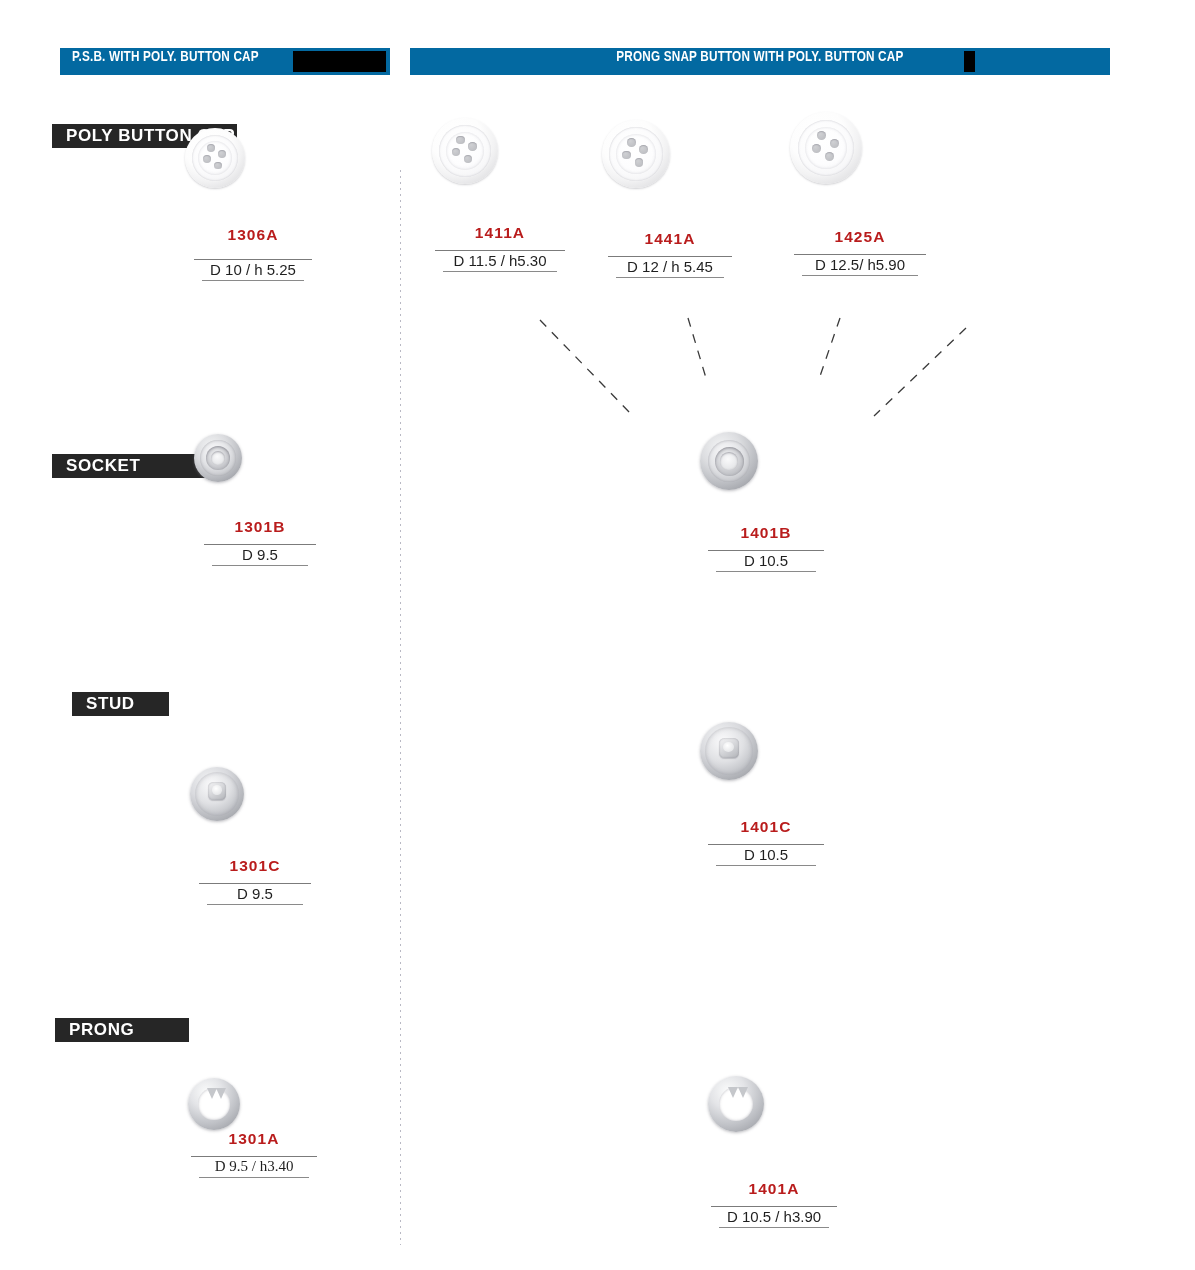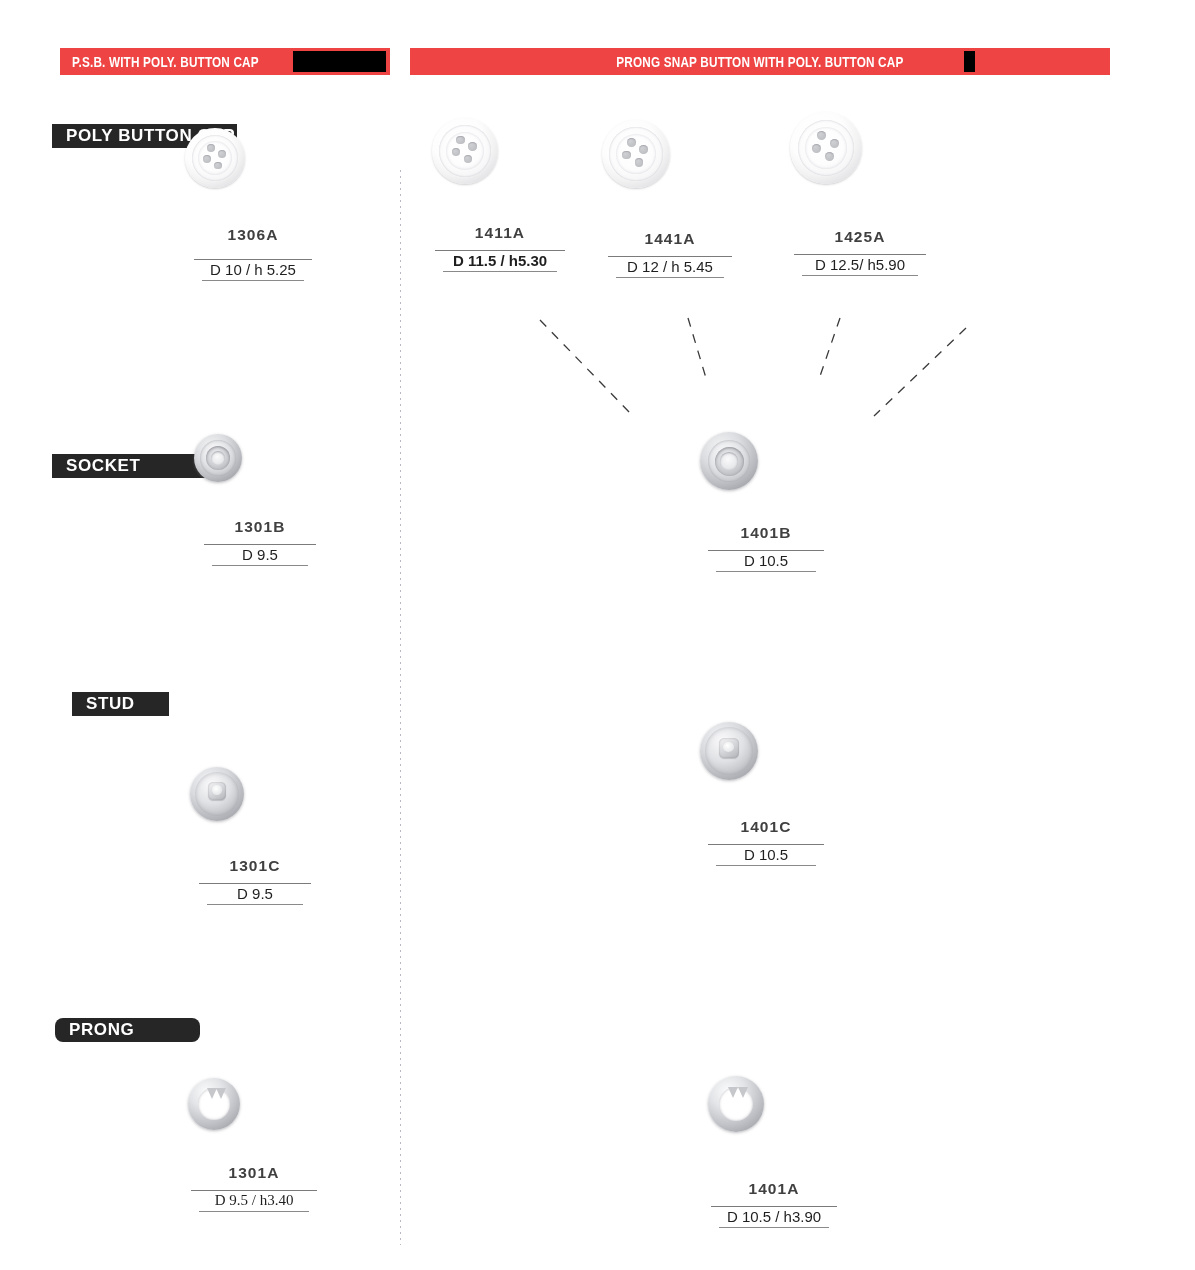--- a/index.html
+++ b/index.html
@@ -9,22 +9,22 @@
     font-family:"Liberation Sans", sans-serif;
     position:relative;
     overflow:hidden;
     color:#1a1a1a;
   }
   .stage{position:absolute;inset:0;}
 
   
   .banner{
     position:absolute;
-    background:#ef4444;
-    display:flex;align-items:center;
+    background:#0369a1;
+    display:flex;
     box-sizing:border-box;
   }
   .banner .bnr-txt{
     font-family:"Liberation Sans Narrow","Liberation Sans",sans-serif;
     color:#ffffff;
     font-weight:bold;
     letter-spacing:.2px;
     transform:scaleX(.84);
     transform-origin:left center;
     white-space:nowrap;
@@ -51,34 +51,34 @@
     font-size:17px;
     letter-spacing:.6px;
     display:flex;align-items:center;
     padding-left:14px;
     box-sizing:border-box;
     height:24px;
   }
   #cat-cap  {left:52px;top:124px;width:185px;}
   #cat-sock {left:52px;top:454px;width:155px;}
   #cat-stud {left:72px;top:692px;width:97px;}
-  #cat-prong{left:55px;top:1018px;width:145px;border-radius:8px;}
+  #cat-prong{left:55px;top:1018px;width:134px;}
 
   
   #divider{
     position:absolute;left:400px;top:170px;width:1px;height:1075px;
     background:repeating-linear-gradient(to bottom,#b9b9c4 0 2px,transparent 2px 6px);
   }
 
   
   .part{position:absolute;text-align:center;}
   .part .art{margin:0 auto;position:relative;}
   .code{
     font-weight:bold;font-size:15.5px;letter-spacing:1.1px;
-    color:#404040;white-space:nowrap;
+    color:#b91c1c;white-space:nowrap;
   }
   .dim-wrap{position:relative;display:inline-block;}
   .dim{
     font-size:15px;color:#1f1f1f;white-space:nowrap;
     padding:2px 6px 3px 6px;display:block;
   }
   .rule-top,.rule-bot{
     position:absolute;height:1px;background:#7b7b7b;left:0;right:0;
   }
   .rule-top{top:0;}
@@ -257,41 +257,41 @@
   </div>
 
   <div class="part" id="p-l-prong" style="left:188px;top:1078px;width:132px;">
     <div class="art">
       <div class="prong" style="width:52px;height:52px;">
         <div class="inner"></div>
         <div class="tooth" style="left:36%;top:20%;"></div>
         <div class="tooth" style="left:54%;top:20%;"></div>
       </div>
     </div>
-    <div class="code" style="margin-top:34px;">1301A</div>
+    <div class="code" style="">1301A</div>
     <div class="dim-wrap" style="margin-top:8px;width:126px;font-family:Liberation Serif, serif;">
       <div class="rule-top"></div>
       <span class="dim">D 9.5 / h3.40</span>
       <div class="rule-bot"></div>
     </div>
   </div>
 
   <div class="part" style="left:432px;top:118px;width:136px;">
     <div class="art">
       <div class="btn" style="width:66px;height:66px;">
         <div class="rim"></div>
           <div class="face"></div>
         <div class="hole" style="left:37%;top:27%;width:12.5%;height:12.5%;"></div>
         <div class="hole" style="left:55%;top:37%;width:12.5%;height:12.5%;"></div>
         <div class="hole" style="left:30%;top:45%;width:12.5%;height:12.5%;"></div>
         <div class="hole" style="left:48%;top:56%;width:12.5%;height:12.5%;"></div>
       </div>
     </div>
     <div class="code" style="margin-top:40px;">1411A</div>
-    <div class="dim-wrap" style="margin-top:8px;width:130px;font-weight:bold;">
+    <div class="dim-wrap" style="margin-top:8px;width:130px;">
       <div class="rule-top"></div>
       <span class="dim">D 11.5 / h5.30</span>
       <div class="rule-bot"></div>
     </div>
   </div>
 
   <div class="part" style="left:602px;top:120px;width:136px;">
     <div class="art">
       <div class="btn" style="width:68px;height:68px;">
         <div class="rim"></div>

